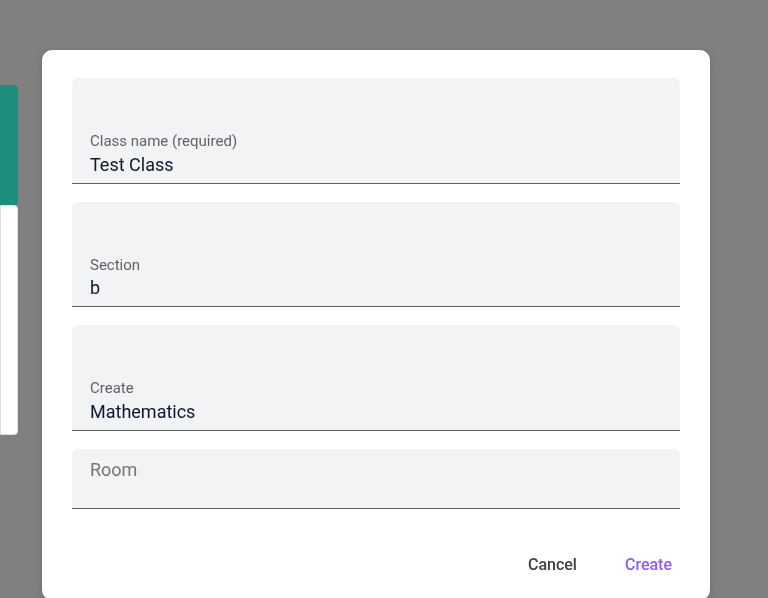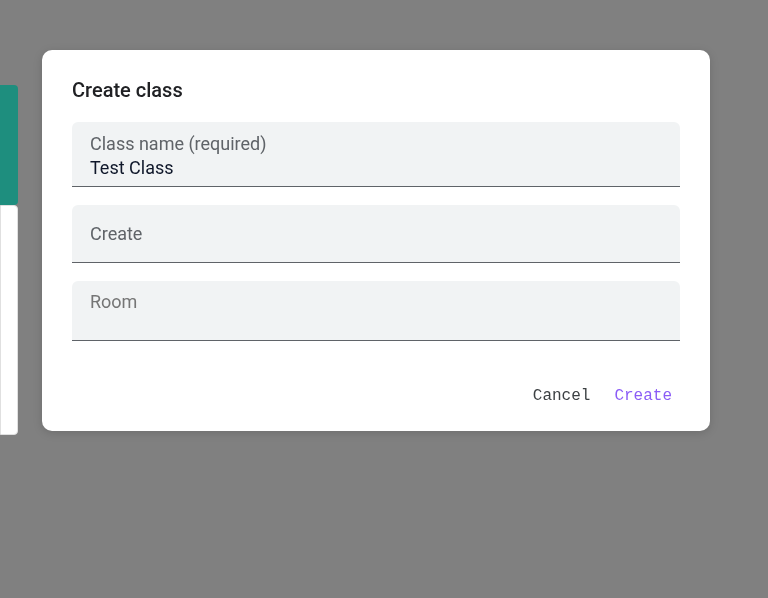--- a/index.html
+++ b/index.html
@@ -59,45 +59,45 @@
       min-height: 58px;
       display: flex;
       flex-direction: column;
       justify-content: center;
     }
     .text-field.empty {
       min-height: 60px;
       justify-content: flex-start;
     }
     .field-label {
-      font-size: 18px;
+      font-size: 15px;
       color: #5f6368;
       margin-bottom: 2px;
       line-height: 1.3;
+      margin-top: 44px;
     }
     .field-label-empty {
       font-size: 17px;
       color: #5f6368;
     }
     .field-value {
       font-size: 18px;
       color: #0f172a;
       border: none;
       background: transparent;
       outline: none;
       width: 100%;
       font-family: inherit;
     }
     .dialog-actions {
       display: flex;
       justify-content: flex-end;
-      gap: 16px;
+      gap: 40px;
       margin-top: 40px;
       padding-right: 4px;
-      font-family: Liberation Mono, monospace;
     }
     .btn {
       background: none;
       border: none;
       font-size: 16px;
       font-weight: 500;
       cursor: pointer;
       font-family: inherit;
       padding: 6px 4px;
     }
@@ -108,30 +108,34 @@
       color: #8b5cf6;
     }
   </style>
 </head>
 <body>
 
 <div class="bg-card"></div>
 <div class="bg-card-bottom"></div>
 
 <div class="dialog">
-  <div class="dialog-title">Create class</div>
 
   <div class="text-field">
     <div class="field-label">Class name (required)</div>
     <input class="field-value" type="text" value="Test Class" style="">
   </div>
 
+  <div class="text-field">
+    <div class="field-label">Section</div>
+    <input class="field-value" type="text" value="b" style="">
+  </div>
 
   <div class="text-field">
     <div class="field-label">Create</div>
+    <input class="field-value" type="text" value="Mathematics" style="">
   </div>
 
   <div class="text-field empty">
     <input class="field-value field-label-empty" type="text" placeholder="Room" style="">
   </div>
 
   <div class="dialog-actions">
     <button class="btn btn-cancel">Cancel</button>
     <button class="btn btn-create">Create</button>
   </div>

